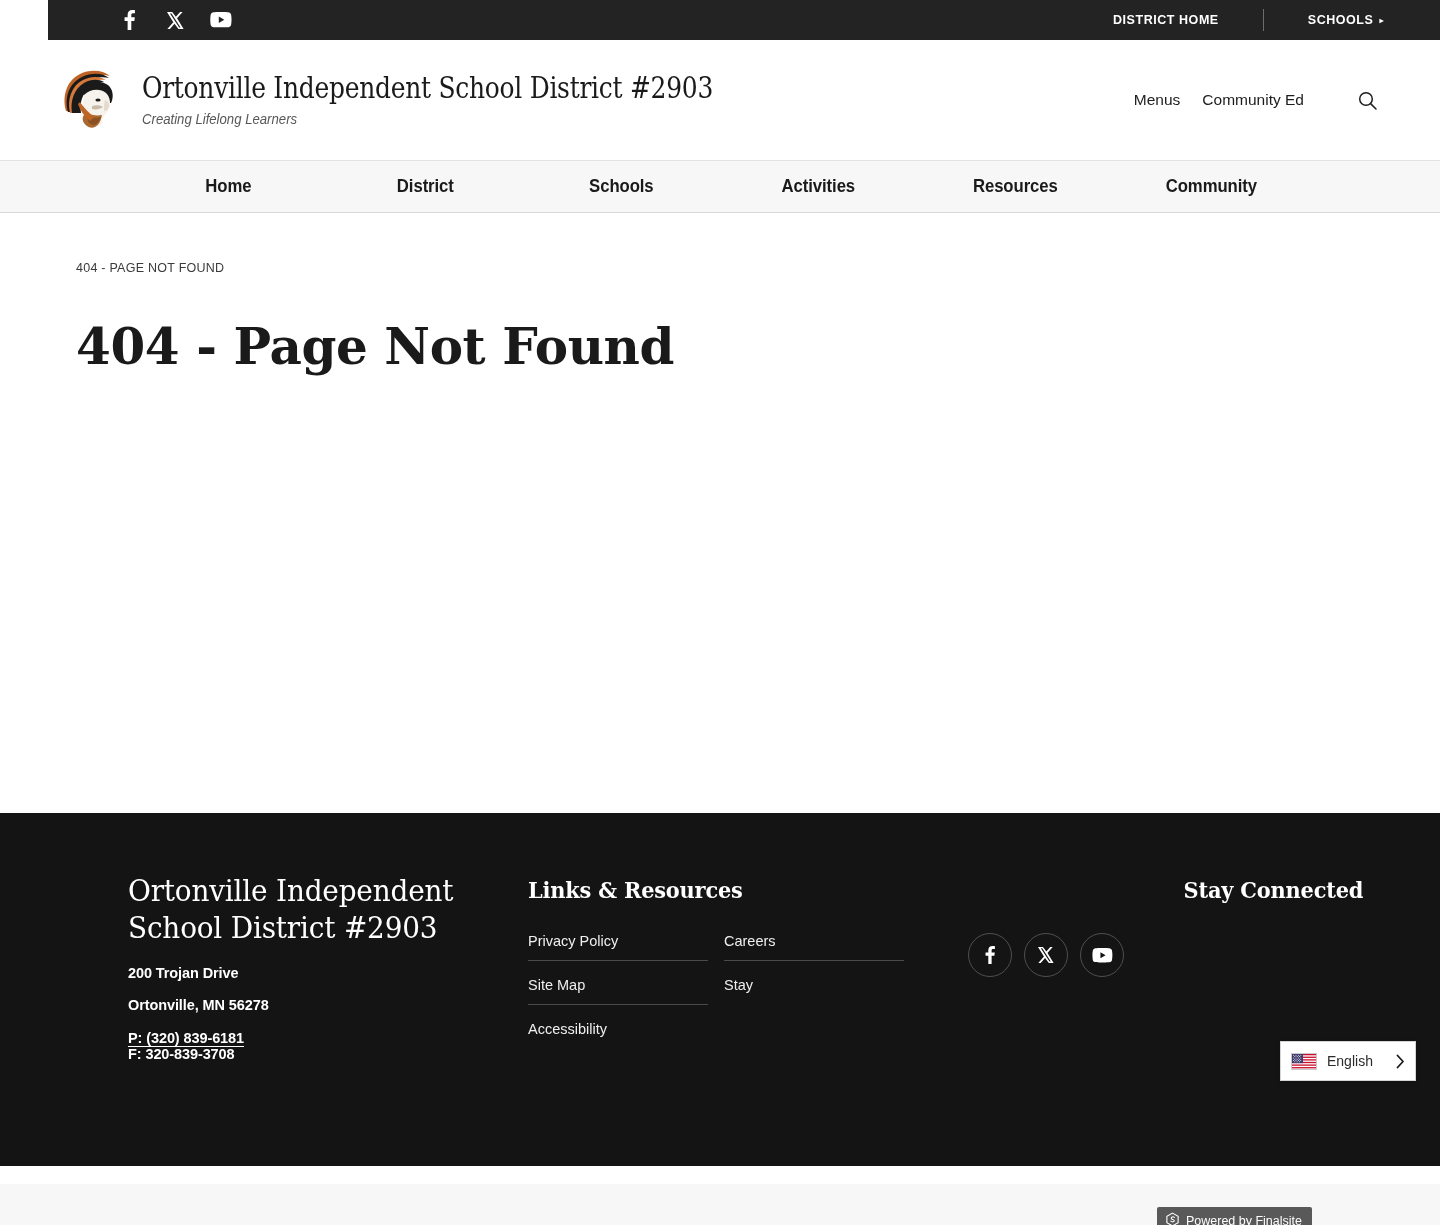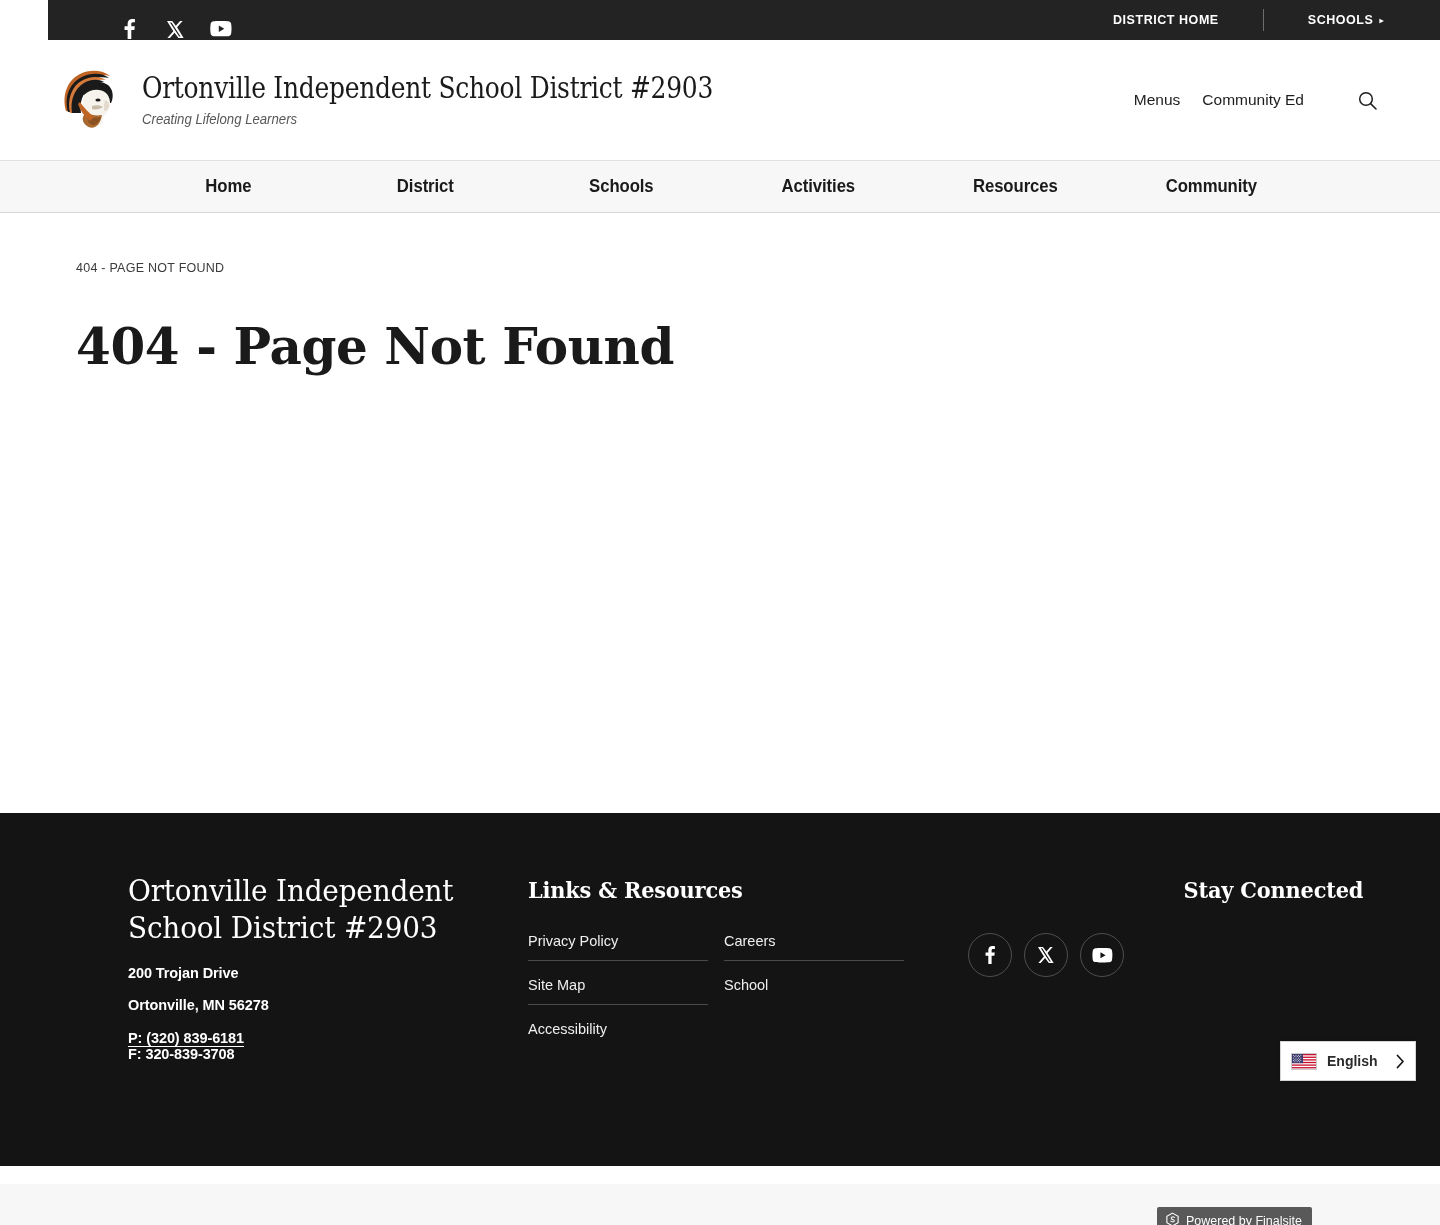--- a/index.html
+++ b/index.html
@@ -12,21 +12,21 @@
     -webkit-font-smoothing: antialiased;
   }
 
   .page { width: 1440px; height: 1225px; position: relative; overflow: hidden; }
 
   
   .utility-bar {
     height: 40px;
     background: #232323;
     display: flex;
-    align-items: flex-end;
+    align-items: center;
     padding: 0 56px 0 56px;
     margin-left: 48px;
   }
   .utility-social { display: flex; align-items: center; gap: 24px; margin-left: 14px; }
   .usoc {
     width: 22px; height: 22px;
     display: flex; align-items: center; justify-content: center;
     color: #ffffff;
     cursor: pointer;
   }
@@ -283,21 +283,20 @@
     width: 26px; height: 17px;
     flex: none;
     position: relative;
     overflow: hidden;
     border: 1px solid #c9c9c9;
   }
   .lang-label {
     font-size: 14px;
     color: #2b2b2b;
     flex: 1;
-    font-weight: bold;
   }
   .lang-chevron {
     color: #1a1a1a;
     display: flex; align-items: center;
   }
 </style>
 </head>
 <body>
 
 <div class="page">
@@ -403,21 +402,21 @@
       <div class="fcol-links">
         <div class="fcol-head">Links &amp; Resources</div>
         <div class="links-grid">
           <div class="links-sub">
             <a class="flink">Privacy Policy</a>
             <a class="flink">Site Map</a>
             <a class="flink last">Accessibility</a>
           </div>
           <div class="links-sub">
             <a class="flink">Careers</a>
-            <a class="flink last">School</a>
+            <a class="flink last">Stay</a>
           </div>
         </div>
       </div>
 
       <div class="fcol-social">
         <div class="fcol-head">Stay Connected</div>
         <div class="social-row">
           <a class="soc-circle">
             <svg width="10" height="18" viewBox="0 0 11 20" fill="currentColor">
                 <path d="M7.3 20v-9.1h3.05l.46-3.55H7.3V5.08c0-1.03.29-1.73 1.76-1.73h1.88V.17C10.62.12 9.5 0 8.2 0 5.48 0 3.62 1.66 3.62 4.71v2.64H.56v3.55h3.06V20H7.3z"></path>

